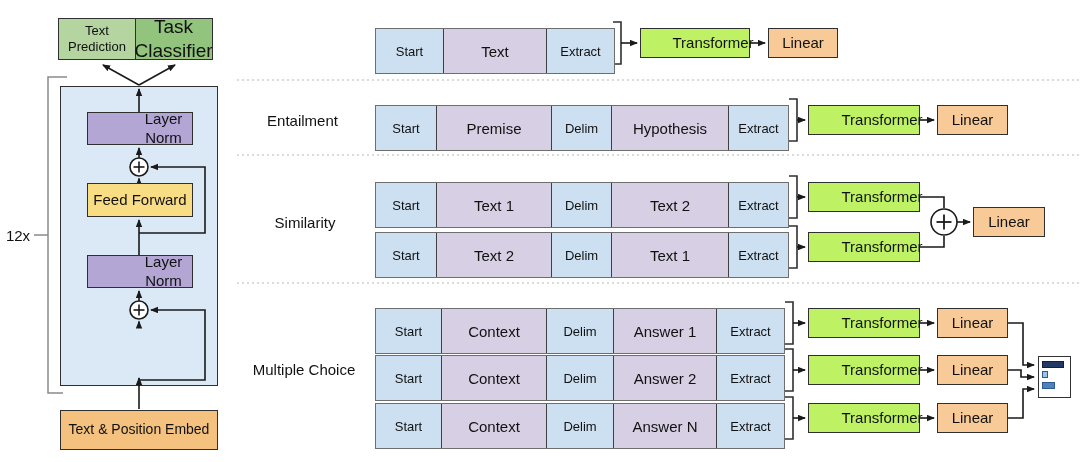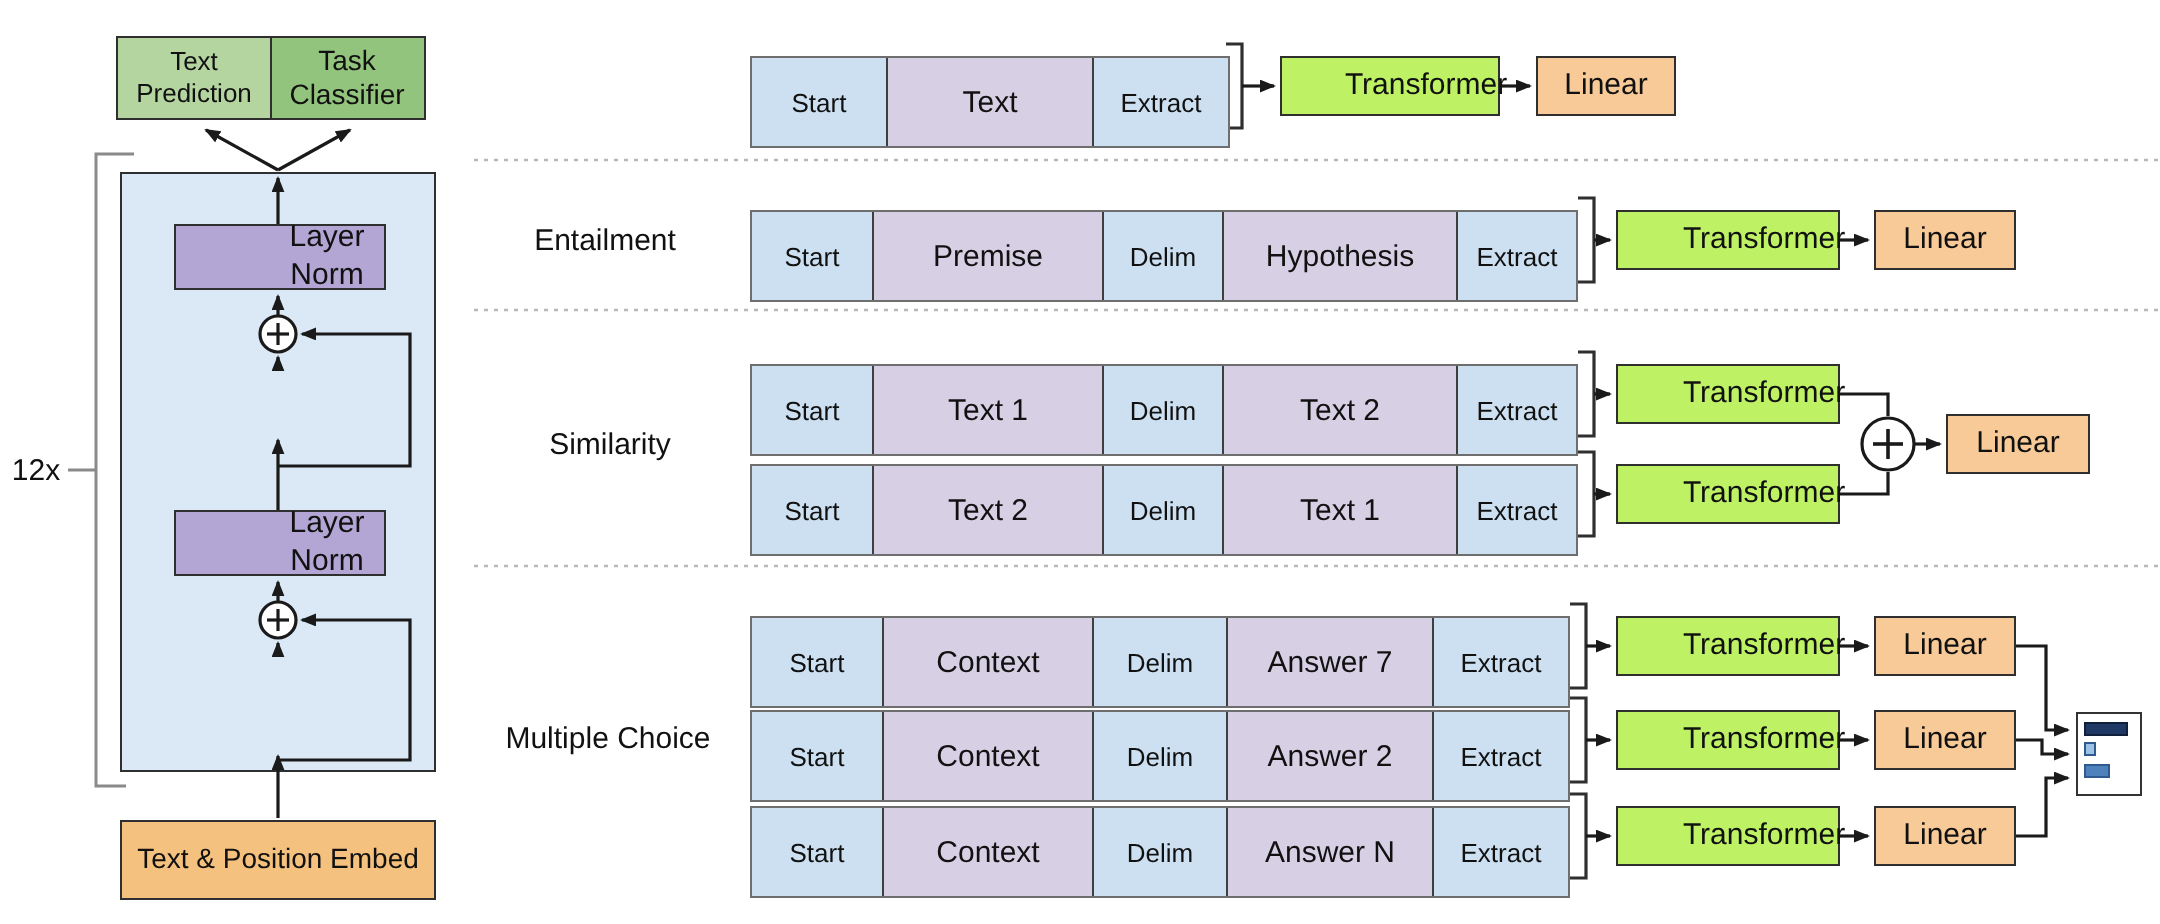--- a/index.html
+++ b/index.html
@@ -118,23 +118,24 @@
       <line x1="920" y1="323" x2="934" y2="323" marker-end="url(#ah)" stroke="#1a1a1a"></line>
       <line x1="920" y1="370" x2="934" y2="370" marker-end="url(#ah)" stroke="#1a1a1a"></line>
       <line x1="920" y1="418" x2="934" y2="418" marker-end="url(#ah)" stroke="#1a1a1a"></line>
       <path d="M1008,323 H1023 V365 H1034" marker-end="url(#ah)" stroke="#1a1a1a"></path>
       <path d="M1008,370 H1021 V377 H1034" marker-end="url(#ah)" stroke="#1a1a1a"></path>
       <path d="M1008,418 H1023 V389 H1034" marker-end="url(#ah)" stroke="#1a1a1a"></path>
     </g>
   </svg>
 
   <div class="lbox tp" style="left:58px;top:18px;width:78px;height:42px;font-size:13px">Text Prediction</div>
-  <div class="lbox tc" style="left:134.5px;top:18px;width:78px;height:42px;font-size:14px">Task Classifier</div>
+  <div class="lbox tc" style="left:134.5px;top:18px;width:78px;height:42px;font-size:19px">Task Classifier</div>
 
   <div class="lbox purple" style="left:87px;top:112px;width:106px;height:33px">Layer Norm</div>
+  <div class="lbox yellow" style="left:87px;top:183px;width:106px;height:34px">Feed Forward</div>
   <div class="lbox purple" style="left:87px;top:255px;width:106px;height:33px">Layer Norm</div>
   <div class="lbox embed" style="left:60px;top:410px;width:158px;height:40px;font-size:14px">Text &amp; Position Embed</div>
   <div class="plain-label" style="left:2px;top:227px;width:32px">12x</div>
 
   <div class="seq" style="left:375px;top:28px">
     <div class="cell sep" style="width:67px">Start</div>
     <div class="cell content" style="width:103px">Text</div>
     <div class="cell sep" style="width:68px">Extract</div>
   </div>
   <div class="box green" style="left:640px;top:28px;width:110px;height:30px">Transformer</div>
@@ -169,21 +170,21 @@
   <div class="box green" style="left:808px;top:182px;width:112px;height:30px">Transformer</div>
   <div class="box green" style="left:808px;top:232px;width:112px;height:30px">Transformer</div>
   <div class="box orange" style="left:973px;top:207px;width:72px;height:30px">Linear</div>
 
   <div class="task-label" style="left:243px;top:361px;width:122px">Multiple Choice</div>
 
   <div class="seq" style="left:375px;top:308px">
     <div class="cell sep" style="width:65px">Start</div>
     <div class="cell content" style="width:105px">Context</div>
     <div class="cell sep" style="width:67px">Delim</div>
-    <div class="cell content" style="width:103px">Answer 7</div>
+    <div class="cell content" style="width:103px">Answer 1</div>
     <div class="cell sep" style="width:68px">Extract</div>
   </div>
   <div class="seq" style="left:375px;top:355px">
     <div class="cell sep" style="width:65px">Start</div>
     <div class="cell content" style="width:105px">Context</div>
     <div class="cell sep" style="width:67px">Delim</div>
     <div class="cell content" style="width:103px">Answer 2</div>
     <div class="cell sep" style="width:68px">Extract</div>
   </div>
   <div class="seq" style="left:375px;top:403px">

